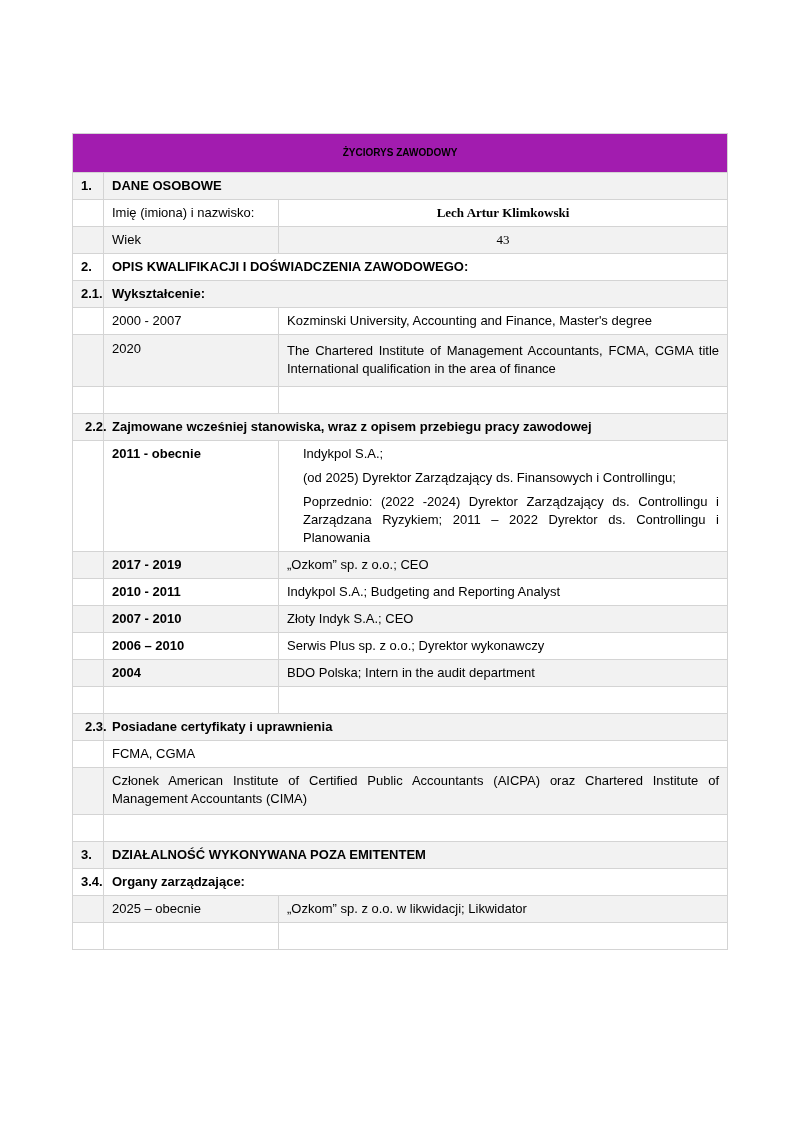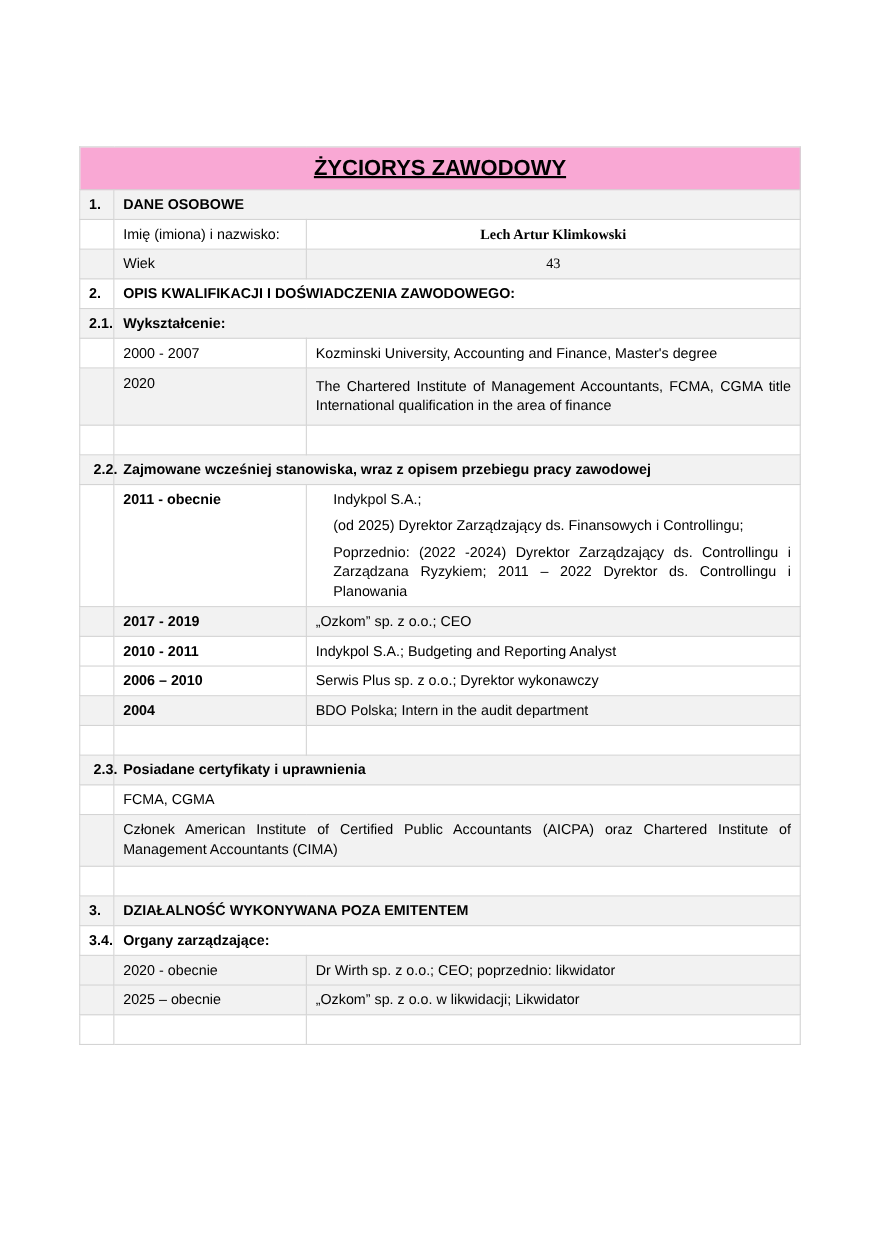--- a/index.html
+++ b/index.html
@@ -6,21 +6,21 @@
   body { width: 800px; height: 1131px; position: relative; font-family: "Liberation Sans", sans-serif; color: #000; }
   .cv-table {
     position: absolute; left: 72px; top: 133px; width: 656px;
     border-collapse: collapse; table-layout: fixed; font-size: 13px;
   }
   .cv-table td { border: 1px solid #d4d4d4; padding: 0 8px; vertical-align: middle; line-height: 18px; }
   .c1 { width: 31px; }
   .c2 { width: 175px; }
   .c3 { width: auto; }
   tr.g td { background: #f2f2f2; }
-  .title td { height: 38px; text-align: center; font-weight: bold; font-size: 20px; background: #f9a8d4; text-decoration: underline; }
+  .title td { height: 38px; text-align: center; font-weight: bold; font-size: 10px; background: #a21caf; }
   .b { font-weight: bold; }
   .center { text-align: center; font-family: Liberation Serif, serif; }
   .just { text-align: justify; }
   tr.h27 td { height: 26px; }
   tr.h46 td { height: 44px; padding-top: 0; padding-bottom: 2px; }
   tr.tall td { vertical-align: top; padding-top: 4px; padding-bottom: 4px; }
   .tall p { margin: 0 0 6px 16px; }
   .tall p:last-child { margin-bottom: 0; }
   .num { padding-left: 8px; }
   .num.indent { padding-left: 12px; }
@@ -96,20 +96,25 @@
   <tr class="g h27">
     <td></td>
     <td class="b">2017 - 2019</td>
     <td>„Ozkom” sp. z o.o.; CEO</td>
   </tr>
   <tr class="h27">
     <td></td>
     <td class="b">2010 - 2011</td>
     <td>Indykpol S.A.; Budgeting and Reporting Analyst</td>
   </tr>
+  <tr class="g h27">
+    <td></td>
+    <td class="b">2007 - 2010</td>
+    <td>Złoty Indyk S.A.; CEO</td>
+  </tr>
   <tr class="h27">
     <td></td>
     <td class="b">2006 – 2010</td>
     <td>Serwis Plus sp. z o.o.; Dyrektor wykonawczy</td>
   </tr>
   <tr class="g h27">
     <td></td>
     <td class="b">2004</td>
     <td>BDO Polska; Intern in the audit department</td>
   </tr>
@@ -139,25 +144,20 @@
   <tr class="g h27">
     <td class="b num">3.</td>
     <td class="b" colspan="2">DZIAŁALNOŚĆ WYKONYWANA POZA EMITENTEM</td>
   </tr>
   <tr class="h27">
     <td class="b num">3.4.</td>
     <td class="b" colspan="2">Organy zarządzające:</td>
   </tr>
   <tr class="g h27">
     <td></td>
-    <td>2020 - obecnie</td>
-    <td>Dr Wirth sp. z o.o.; CEO; poprzednio: likwidator</td>
-  </tr>
-  <tr class="g h27">
-    <td></td>
     <td>2025 – obecnie</td>
     <td>„Ozkom” sp. z o.o. w likwidacji; Likwidator</td>
   </tr>
   <tr class="h27">
     <td></td>
         <td></td>
         <td></td>
   </tr>
 </tbody>
   </table>

